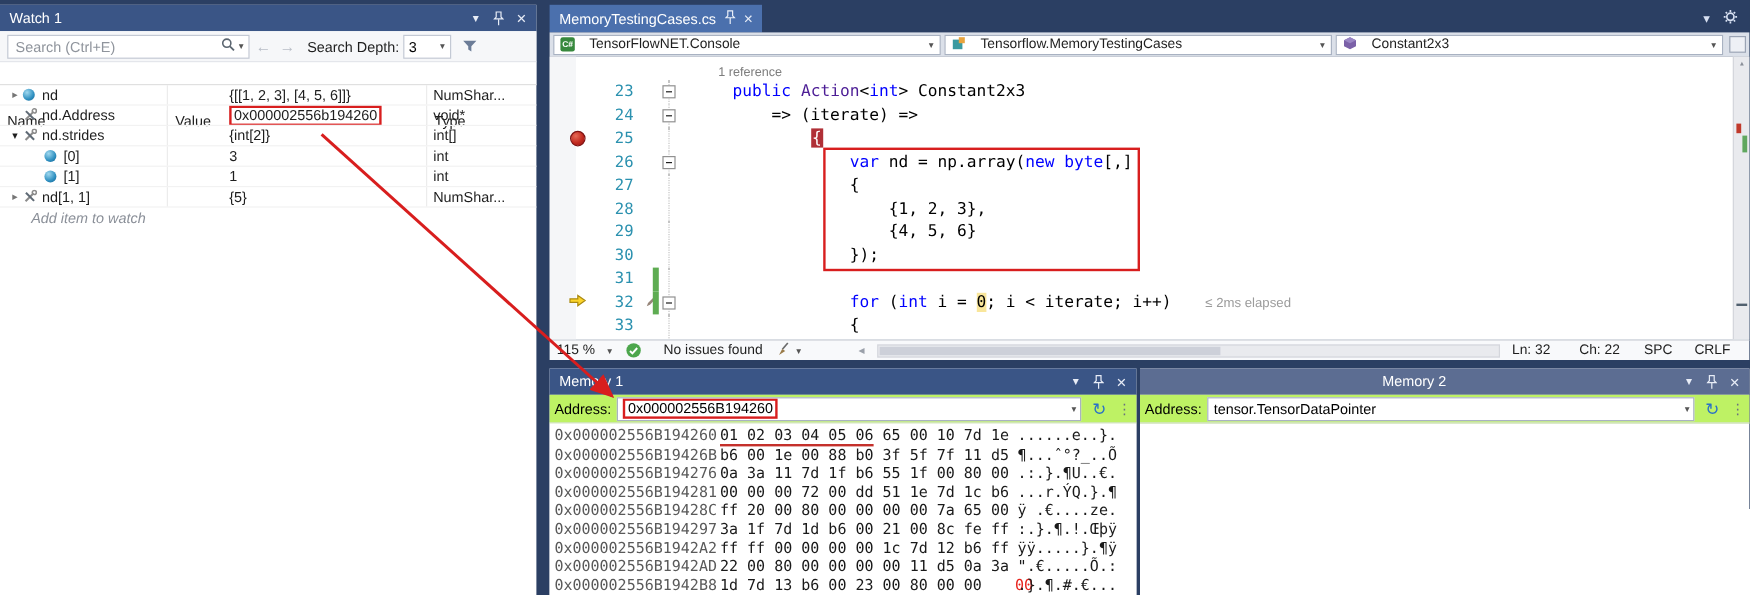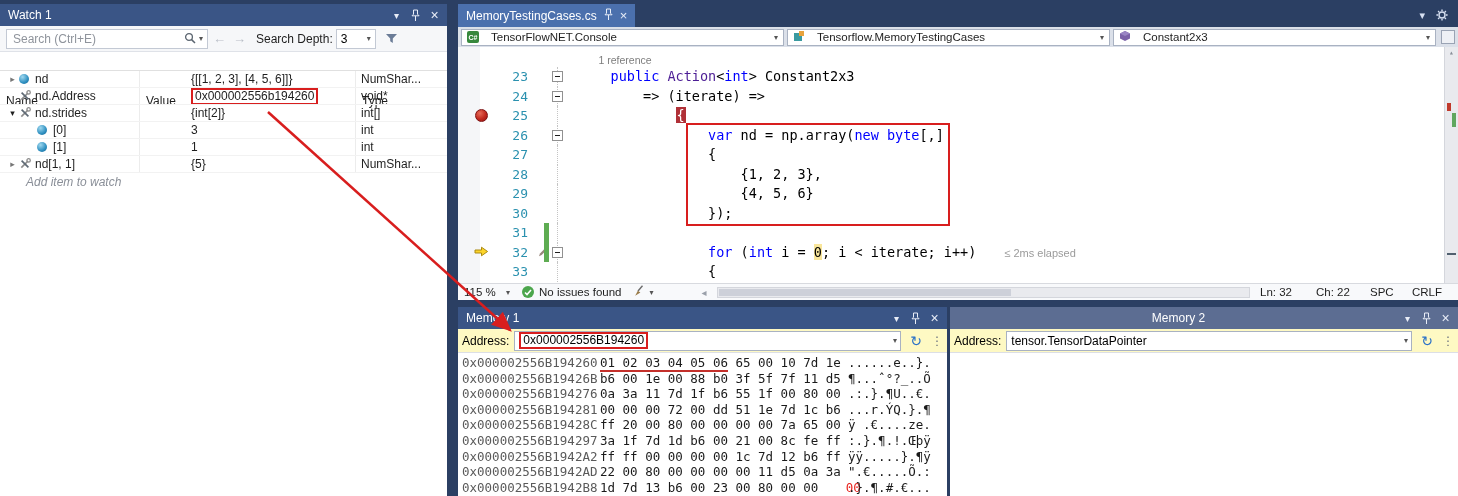--- a/index.html
+++ b/index.html
@@ -77,34 +77,34 @@
   .bp-dot{width:13px;height:13px;border-radius:50%;background:radial-gradient(circle at 35% 30%,#e66a57,#c22a1f 55%,#941414);border:1px solid #7e1212;display:inline-block;}
   .code-redbox{position:absolute;left:228px;top:76px;width:264px;height:103px;border:2px solid #d81e1e;pointer-events:none;z-index:4;}
   .vscroll{position:absolute;right:0;top:0;bottom:0;width:14px;background:#e9eaee;border-left:1px solid #d4d6dc;z-index:5;}
   .vs-up{position:absolute;top:1px;left:0;right:0;text-align:center;font-size:8px;color:#8a8f99;}
   .vm-red{position:absolute;left:2px;top:56px;width:4px;height:8px;background:#c0392b;}
   .vm-green{position:absolute;right:2px;top:66px;width:4px;height:14px;background:#60a75f;}
   .vm-caret{position:absolute;left:2px;right:2px;top:206px;height:2px;background:#51606f;}
 
   .statusbar{height:17px;background:#f8f9fb;border-top:1px solid #d8dadf;display:flex;align-items:center;font-size:11.5px;color:#1e1e1e;flex:0 0 auto;padding:0 8px 0 2px;gap:8px;}
   .zoom-combo{width:54px;display:flex;justify-content:space-between;align-items:center;padding:0 4px;flex:0 0 auto;}
-  .issues{display:flex;align-items:center;gap:5px;flex:0 0 auto;}
+  .issues{display:flex;align-items:center;gap:19px;flex:0 0 auto;}
   .okcirc{width:12px;height:12px;border-radius:50%;background:#4ca64c;display:inline-flex;align-items:center;justify-content:center;}
   .cleanup{display:flex;align-items:center;gap:3px;flex:0 0 auto;margin-left:4px;}
   .hleft{color:#9aa0aa;font-size:10px;margin-left:40px;}
   .hscroll{flex:1;height:11px;background:#e9eaee;border:1px solid #d4d6dc;position:relative;margin:0 2px;}
   .hthumb{position:absolute;left:1px;top:1px;bottom:1px;width:55%;background:#cdd0d9;}
   .sb-item{flex:0 0 auto;text-align:left;}
   .sb-ln{width:48px;} .sb-ch{width:46px;} .sb-spc{width:34px;} .sb-eol{width:38px;}
 
   
   .mem1{left:458px;top:307px;width:489px;height:189px;}
   .mem2{left:950px;top:307px;width:508px;height:189px;}
   .mem2 .titlebar{background:#5c6d92;text-align:center;}
-  .addr-row{height:24px;background:#fef9c3;border-bottom:1px solid #dcdfe6;display:flex;align-items:center;padding:0 4px;gap:5px;flex:0 0 auto;font-size:12px;}
+  .addr-row{height:24px;background:#bef264;border-bottom:1px solid #dcdfe6;display:flex;align-items:center;padding:0 4px;gap:5px;flex:0 0 auto;font-size:12px;}
   .addr-combo{flex:1;height:20px;background:#fff;border:1px solid #a9b2c2;display:flex;align-items:center;padding:0 3px 0 4px;font-size:12px;overflow:hidden;}
   .addr-combo .chev{margin-left:auto;}
   .refresh{color:#2a71c7;font-size:14px;width:20px;text-align:center;}
   .overflow-dots{color:#69707e;font-size:12px;width:12px;text-align:center;}
   .mem-body{flex:1;background:#fff;font-family:"DejaVu Sans Mono","Liberation Mono",monospace;font-size:12.5px;padding:2px 0 0 4px;overflow:hidden;}
   .m-row{height:15.6px;line-height:15.6px;white-space:pre;}
   .m-addr{color:#5a5a5a;display:inline-block;width:138px;}
   .m-hex{color:#1a1a1a;display:inline-block;width:248px;}
   .m-ascii{color:#1a1a1a;}
   .m-underline{border-bottom:2px solid #c4302b;}

